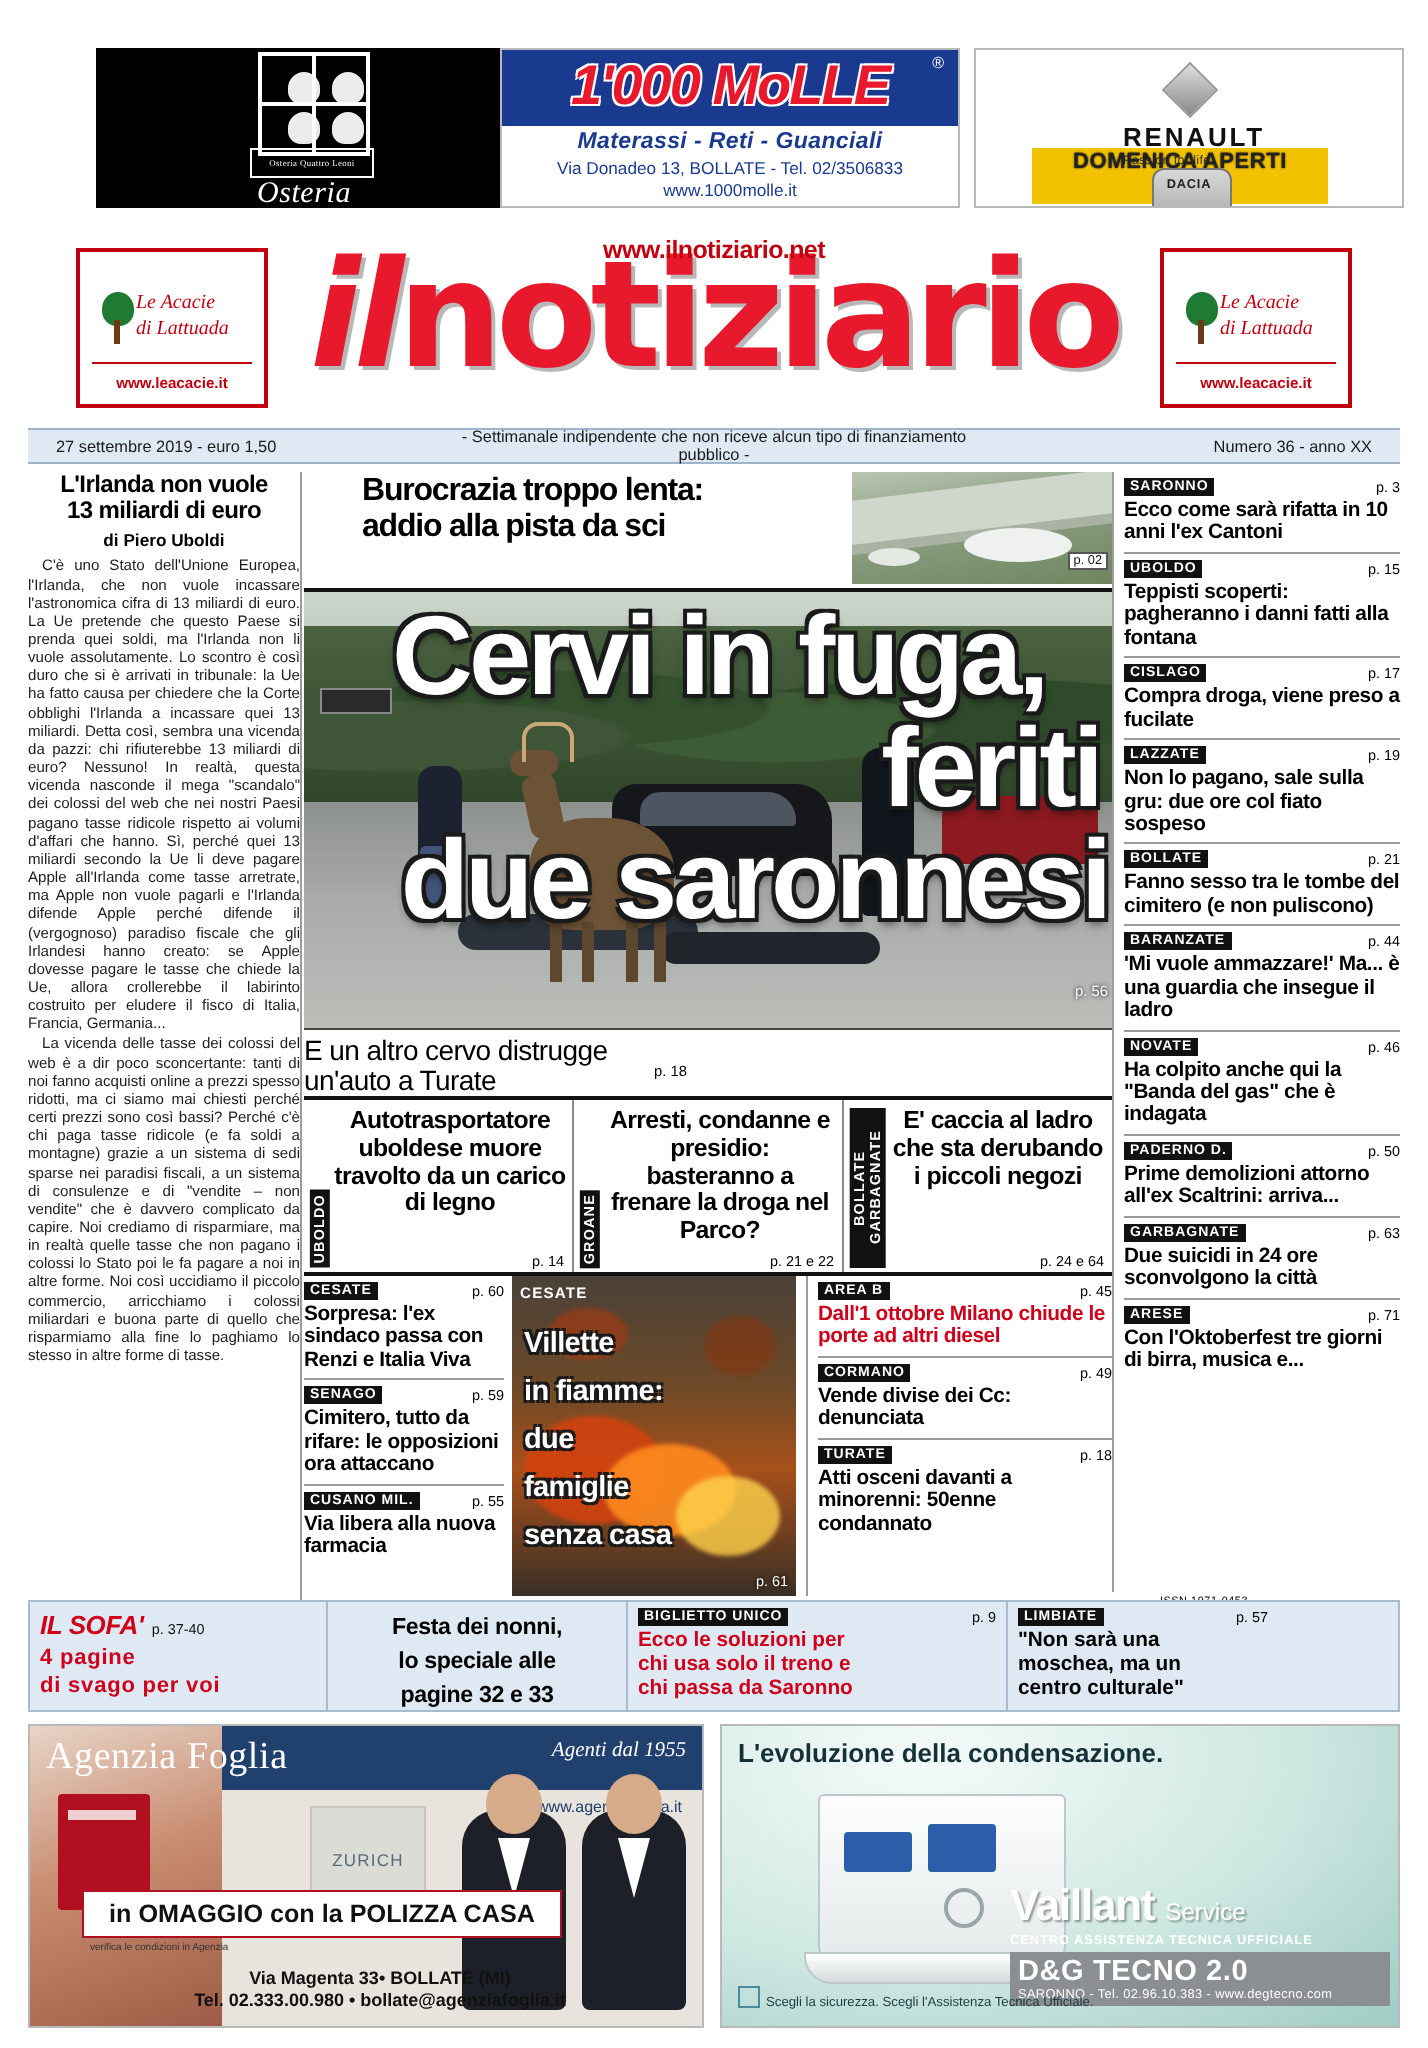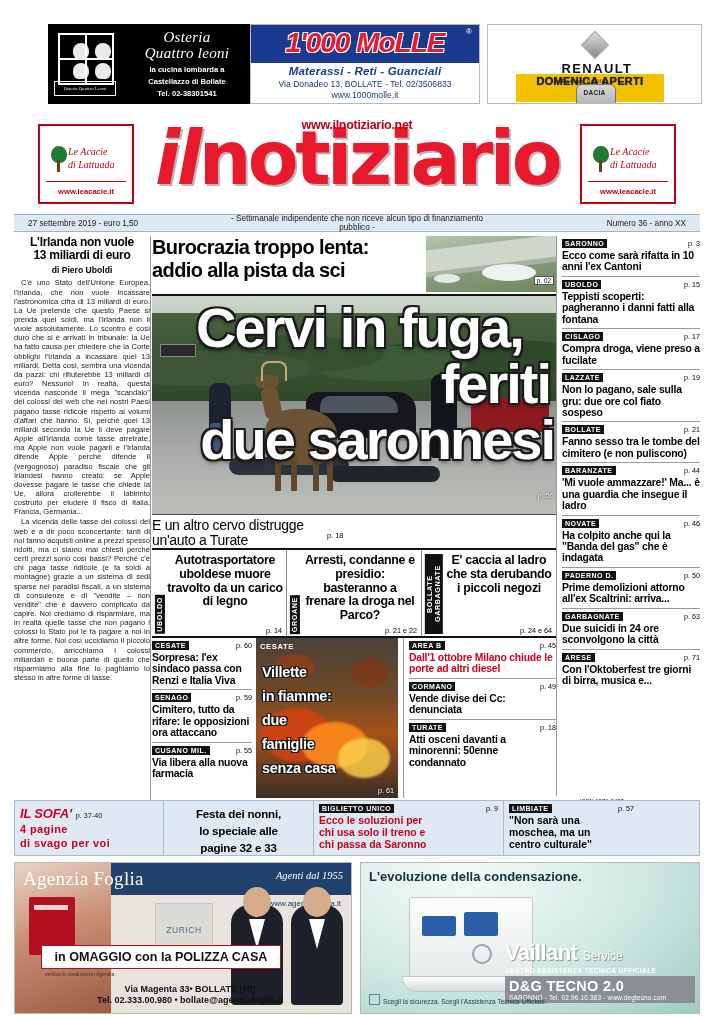--- a/index.html
+++ b/index.html
@@ -9,21 +9,21 @@
     color:#000;
     -webkit-font-smoothing:antialiased;
   }
   .page{position:relative;width:714px;height:1024px;background:#fff;}
 
   
   .topads{position:absolute;left:0;top:24px;width:714px;height:84px;}
   .ad-box{position:absolute;top:0;border:1px solid #b9b9b9;background:#fff;box-sizing:border-box;overflow:hidden;}
 
   
-  .ad-osteria{left:48px;width:212px;height:80px;background:#000;border:none;display:flex;align-items:center;}
+  .ad-osteria{left:48px;width:212px;height:80px;background:#000;border:none;display:flex;align-items:center;flex-direction:column;}
   .crest{width:66px;height:66px;margin-left:4px;position:relative;flex:0 0 auto;}
   .crest .shield{position:absolute;left:6px;top:2px;width:52px;height:48px;border:2px solid #fff;background:#000;}
   .crest .shield:before{content:"";position:absolute;left:50%;top:0;width:2px;height:100%;background:#fff;transform:translateX(-1px);}
   .crest .shield:after{content:"";position:absolute;left:0;top:50%;width:100%;height:2px;background:#fff;transform:translateY(-1px);}
   .crest .lion{position:absolute;width:16px;height:16px;border-radius:50% 50% 40% 40%;background:#fff;opacity:.92;}
   .crest .l1{left:13px;top:8px;} .crest .l2{left:35px;top:8px;}
   .crest .l3{left:13px;top:28px;} .crest .l4{left:35px;top:28px;}
   .crest .ribbon{position:absolute;left:2px;top:50px;width:60px;height:13px;border:1px solid #fff;color:#fff;font-size:4.4px;
       display:flex;align-items:center;justify-content:center;font-family:"Liberation Serif",serif;letter-spacing:.2px;}
   .osteria-txt{color:#fff;flex:1;text-align:center;padding-right:4px;line-height:1.06;}
@@ -99,21 +99,21 @@
   .lc-by{font-size:8.6px;font-weight:bold;text-align:center;margin-top:3px;}
   .lc-body{font-size:7.55px;line-height:1.215;text-align:justify;margin-top:3px;color:#1c1c1c;
       font-family:"Liberation Sans",sans-serif;hyphens:auto;}
   .lc-body p{margin:0 0 0 0;text-indent:7px;}
   .lc-body p+p{margin-top:1px;}
   .vrule{position:absolute;background:#9b9b9b;}
 
   
   .center{position:absolute;left:152px;top:236px;width:404px;}
   .buro{position:relative;height:58px;border-bottom:2px solid #111;}
-  .buro-h{font-size:20px;font-weight:bold;line-height:1.08;letter-spacing:-.6px;padding-top:1px;}
+  .buro-h{font-size:16px;font-weight:bold;line-height:1.08;letter-spacing:-.6px;padding-top:1px;margin-left:29px;}
   .buro-img{position:absolute;right:0;top:0;width:130px;height:56px;
       background:linear-gradient(170deg,#b9c6b2 0%,#8ea186 40%,#6f855f 100%);overflow:hidden;}
   .buro-img .roof{position:absolute;left:-6px;top:6px;width:150px;height:22px;background:#cfd6cb;
       transform:rotate(-7deg);box-shadow:0 5px 0 #aab2a4;}
   .buro-img .disc1{position:absolute;left:56px;top:28px;width:54px;height:17px;background:#eef1ee;border-radius:50%;}
   .buro-img .disc2{position:absolute;left:8px;top:38px;width:26px;height:9px;background:#e5e9e4;border-radius:50%;}
   .pgtag{position:absolute;background:#fff;border:1px solid #555;font-size:6.4px;padding:0 2px;color:#111;}
 
   .mainphoto{position:relative;height:218px;background:#9aa39a;overflow:hidden;border-bottom:1px solid #444;}
   .mp-sky{position:absolute;left:0;top:0;width:100%;height:42%;background:linear-gradient(180deg,#cdd6cd,#9fae99);}

